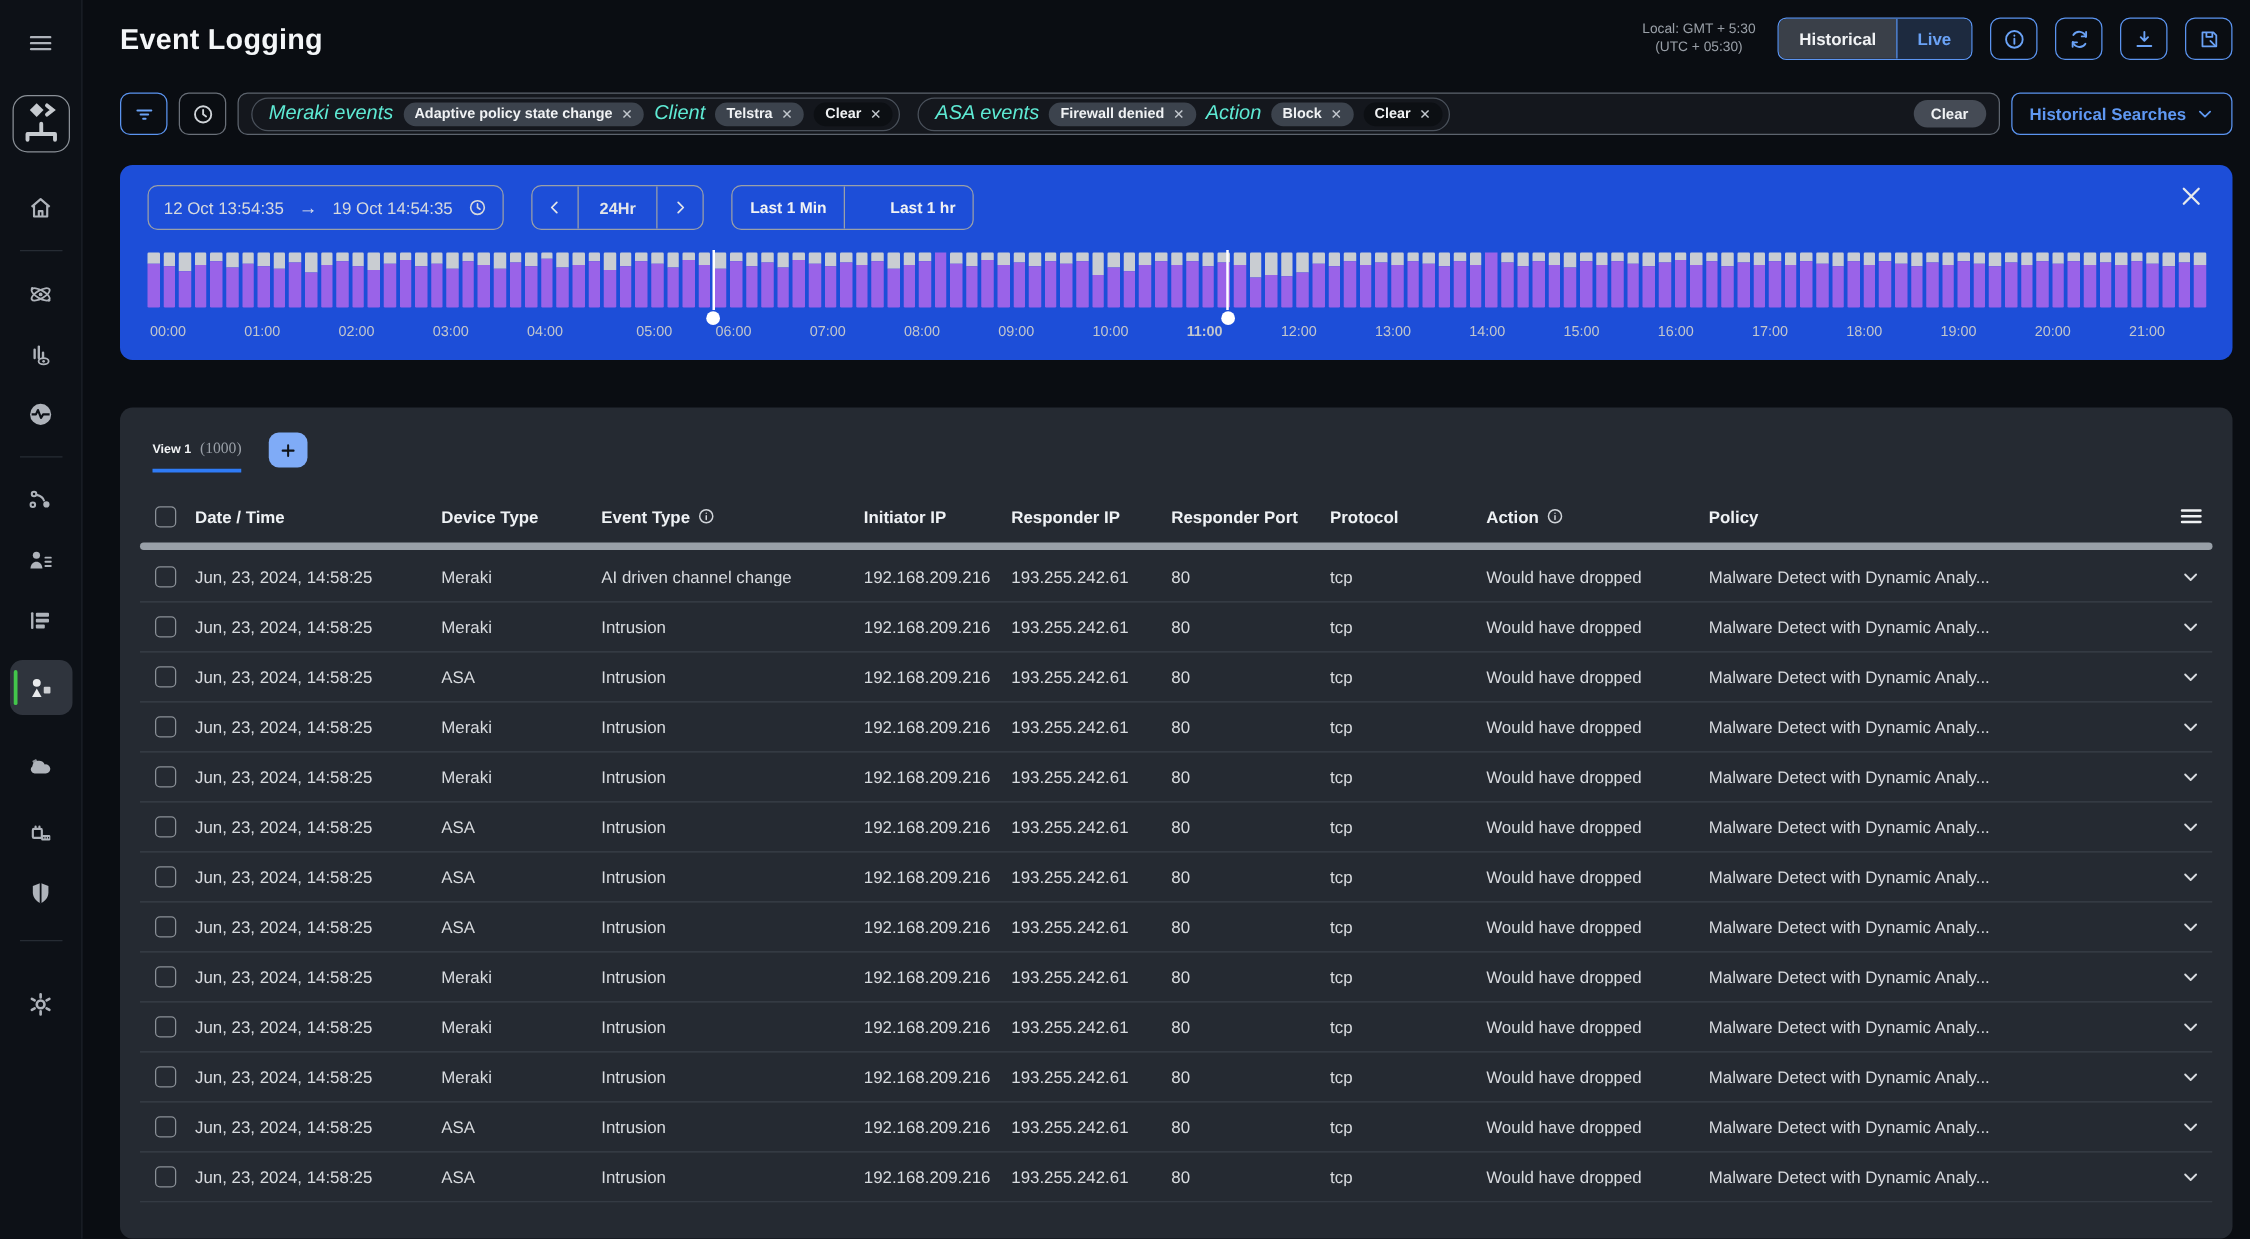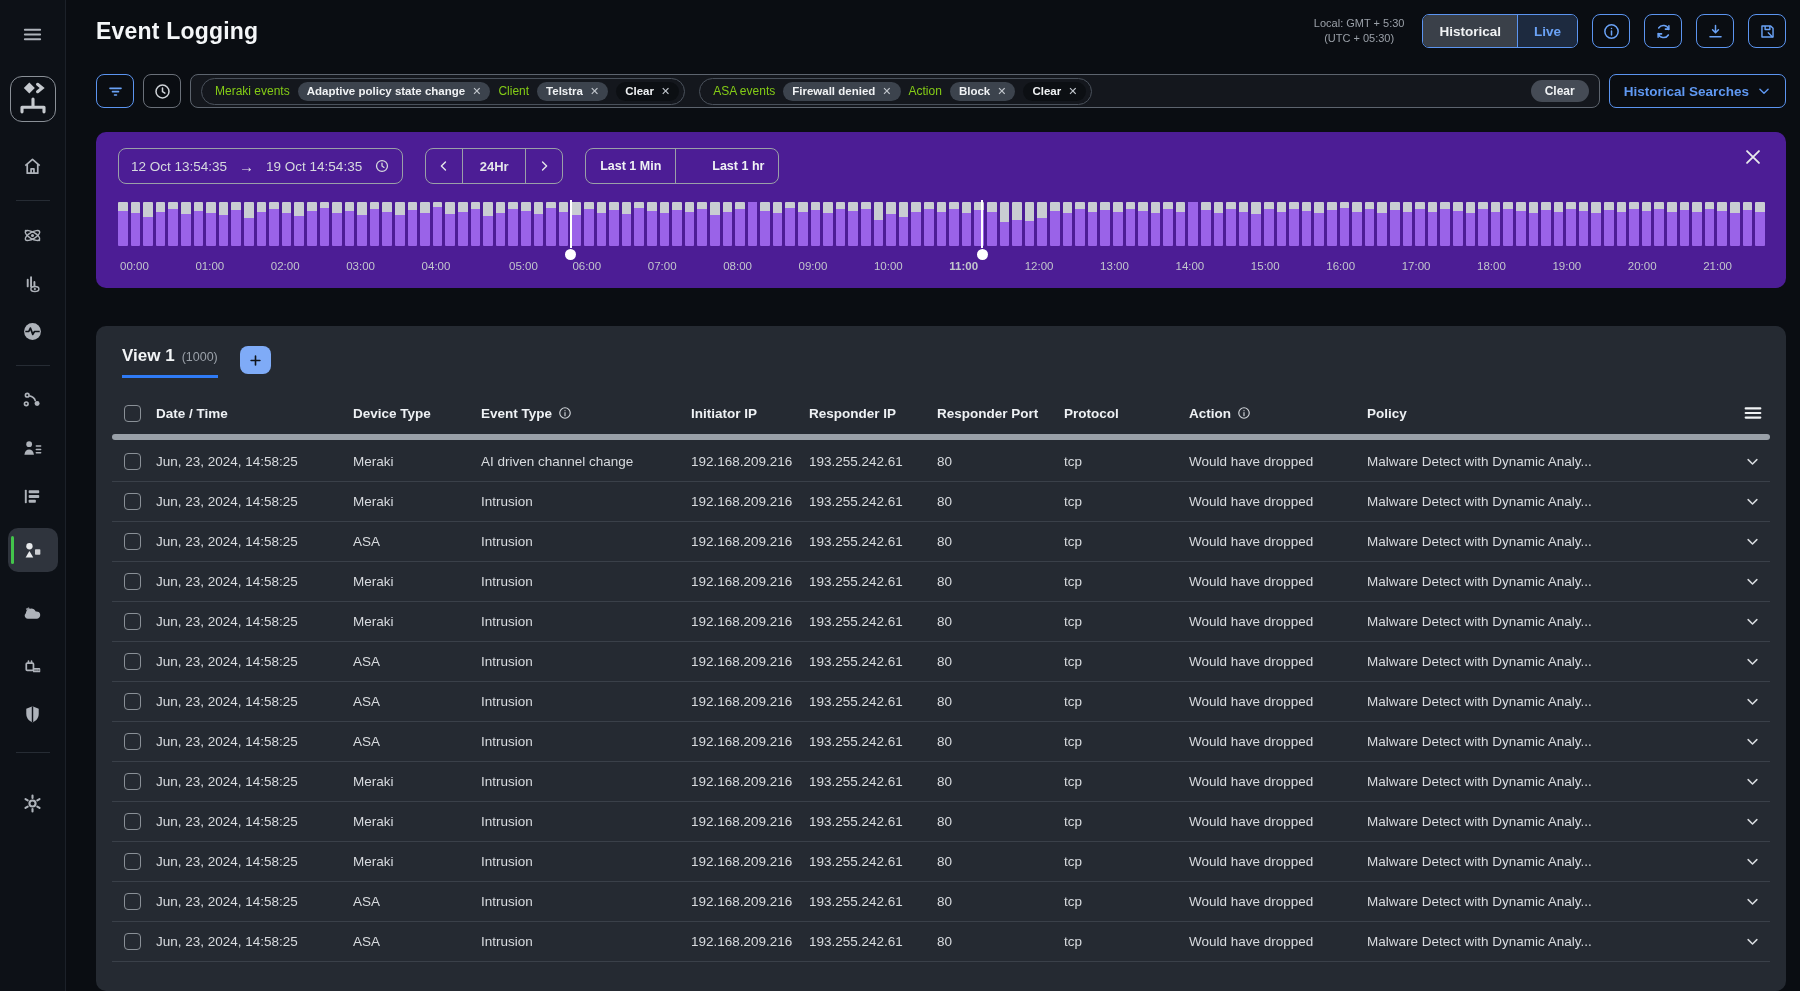--- a/index.html
+++ b/index.html
@@ -38,34 +38,34 @@
   
   .filter-row { display:flex; align-items:center; gap:9px; margin-top:8px; height:38px; }
   .sq-btn { width:38px; height:34px; border-radius:8px; display:flex; align-items:center; justify-content:center; cursor:pointer; }
   .filter-btn { border:1.6px solid #5b94f0; color:#6aa2f6; }
   .clock-btn { border:1.4px solid #6a7079; color:#cfd3d8; }
   .sq-btn svg { width:19px; height:19px; }
   .filterbar { flex:1; height:34px; border:1px solid #5d646e; border-radius:8px; background:#14171d;
     display:flex; align-items:center; padding:0 10px; gap:14px; }
   .fgroup { display:flex; align-items:center; gap:8px; border:1px solid #4a515b; border-radius:999px;
     height:27px; padding:0 5px 0 13px; }
-  .flabel { color:#84cc16; font-size:12px; white-space:nowrap; }
+  .flabel { color:#5eead4; font-size:16px; white-space:nowrap;font-style:italic; }
   .chip { background:#3c434d; border-radius:999px; padding:3px 9px; font-size:11.5px; font-weight:700;
     color:#f0f2f4; display:flex; align-items:center; gap:7px; white-space:nowrap; cursor:pointer; }
   .chip .x { color:#c3c8ce; font-weight:400; font-size:11px; cursor:pointer; }
   .chip-clear { background:#0c0f13; }
   .fb-spacer { flex:1; }
   .pill-clear { background:#454b55; border-radius:999px; padding:4px 14px; font-size:12px; font-weight:700;
     color:#f0f2f4; cursor:pointer; }
   .bg-search { height:34px; border:1.6px solid #5b94f0; border-radius:7px; color:#5f98f2; font-weight:700;
     font-size:13.5px; display:flex; align-items:center; gap:8px; padding:0 14px; cursor:pointer; background:transparent; }
   .bg-search svg { width:14px; height:14px; }
 
   
-  .time-card { background:#4c1d95; border-radius:10px; margin-top:22px; padding:16px 22px 12px; position:relative; }
+  .time-card { background:#1d4ed8; border-radius:10px; margin-top:22px; padding:16px 22px 12px; position:relative; }
   .tc-controls { display:flex; align-items:center; gap:22px; }
   .range-box { display:flex; align-items:center; gap:12px; border:1px solid #9aa0a8; border-radius:8px;
     height:36px; padding:0 12px; font-size:13.5px; color:#d6dade; cursor:pointer; }
   .range-box svg { width:16px; height:16px; color:#d6dade; }
   .arrow-glyph { font-size:15px; color:#e4e6e9; }
   .stepper { display:flex; border:1px solid #9aa0a8; border-radius:8px; height:36px; overflow:hidden; }
   .stepper > div { display:flex; align-items:center; justify-content:center; cursor:pointer; color:#e4e6e9; }
   .step-prev,.step-next { width:36px; }
   .step-label { width:64px; font-size:13px; font-weight:700; border-left:1px solid #9aa0a8; border-right:1px solid #9aa0a8; }
   .stepper svg { width:14px; height:14px; }
@@ -84,22 +84,22 @@
   .handle-line { position:absolute; left:-1px; top:0; bottom:0; width:2px; background:#ffffff; }
   .handle-dot { position:absolute; left:-5.5px; bottom:-12px; width:11px; height:11px; background:#ffffff; border-radius:50%; }
   .ticks { position:relative; height:16px; margin-top:14px; }
   .ticks span { position:absolute; transform:translateX(-50%); font-size:11.5px; color:#c2c6cc; white-space:nowrap; }
 
   
   .table-card { background:#252a32; border-radius:10px; margin-top:38px; flex:1; padding:20px 16px 0; overflow:hidden;
     display:flex; flex-direction:column; }
   .tabs { display:flex; align-items:flex-end; gap:22px; padding-left:10px; margin-bottom:16px; }
   .tab { display:flex; align-items:baseline; gap:7px; padding-bottom:9px; border-bottom:3px solid #2f7bf6; cursor:pointer; }
-  .tab-label { font-size:17px; font-weight:700; color:#f2f4f6; }
-  .tab-count { font-size:12.5px; color:#9aa0a8; }
+  .tab-label { font-size:10px; font-weight:700; color:#f2f4f6; }
+  .tab-count { font-size:12.5px; color:#9aa0a8;font-family:Liberation Serif, serif; }
   .plus-btn { width:31px; height:28px; background:#7fabf7; border-radius:8px; color:#10141a;
     display:flex; align-items:center; justify-content:center; cursor:pointer; margin-bottom:4px; }
   .plus-btn svg { width:15px; height:15px; }
 
   .trow { display:grid; grid-template-columns:44px 197px 128px 210px 118px 128px 127px 125px 178px 1fr 48px;
     align-items:center; }
   .thead { height:38px; font-weight:700; color:#eef1f4; font-size:13.5px; }
   .th { display:flex; align-items:center; gap:6px; }
   .th svg { width:14px; height:14px; color:#d0d4d9; }
   .menu-cell { display:flex; justify-content:flex-end; padding-right:6px; color:#f0f2f4; cursor:pointer; }

